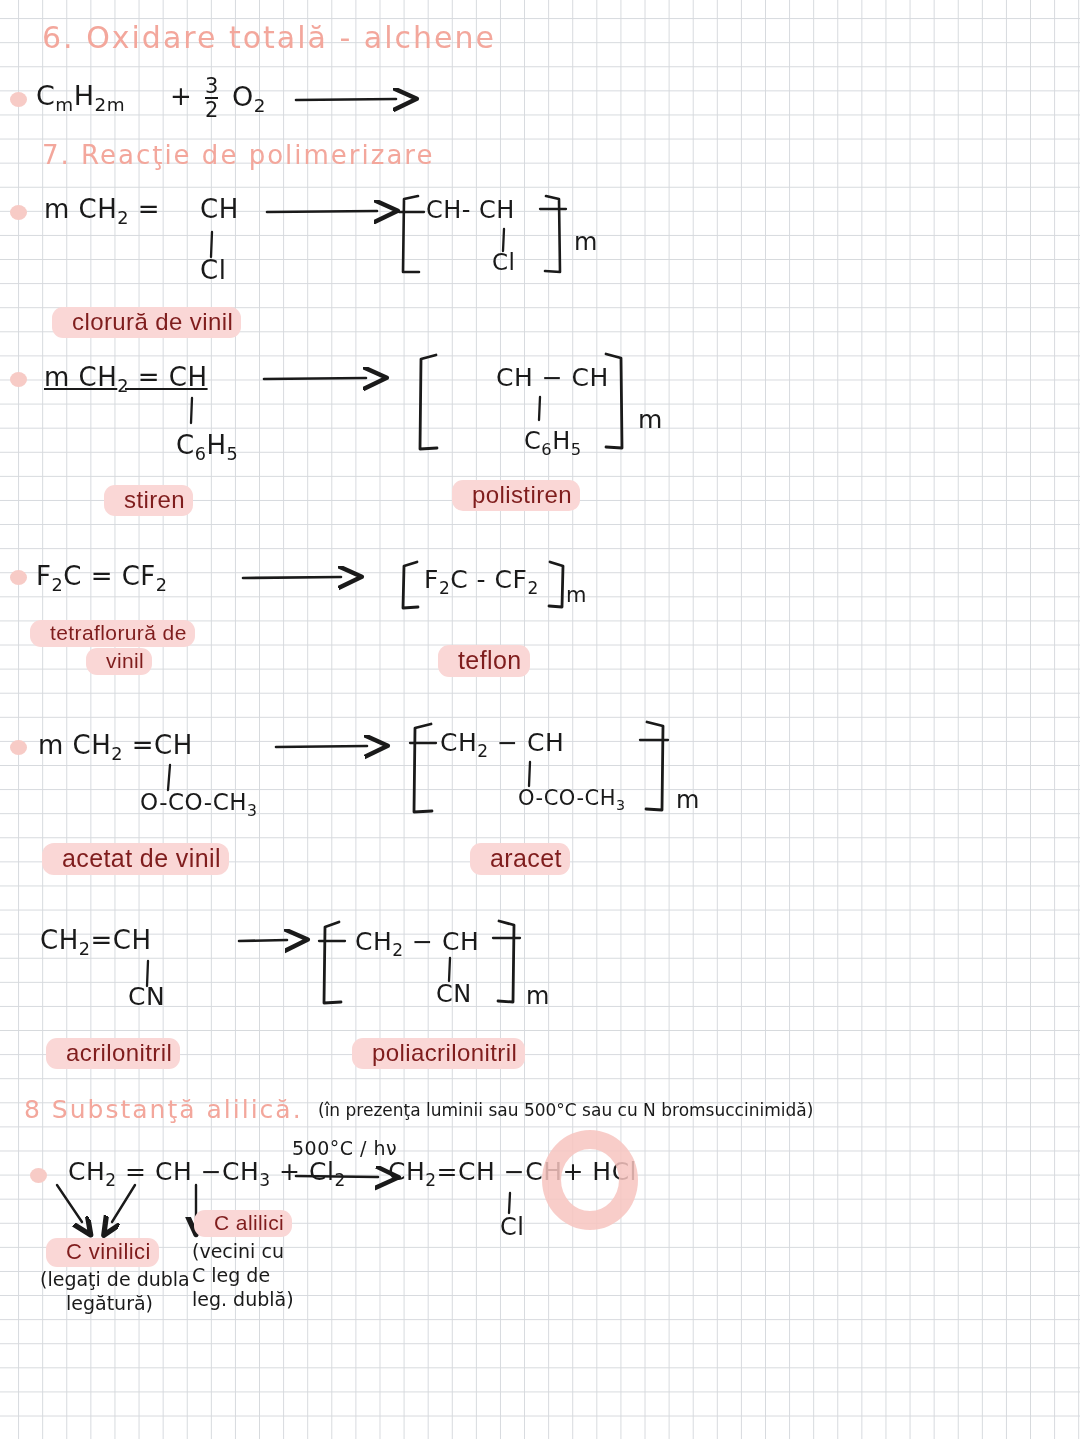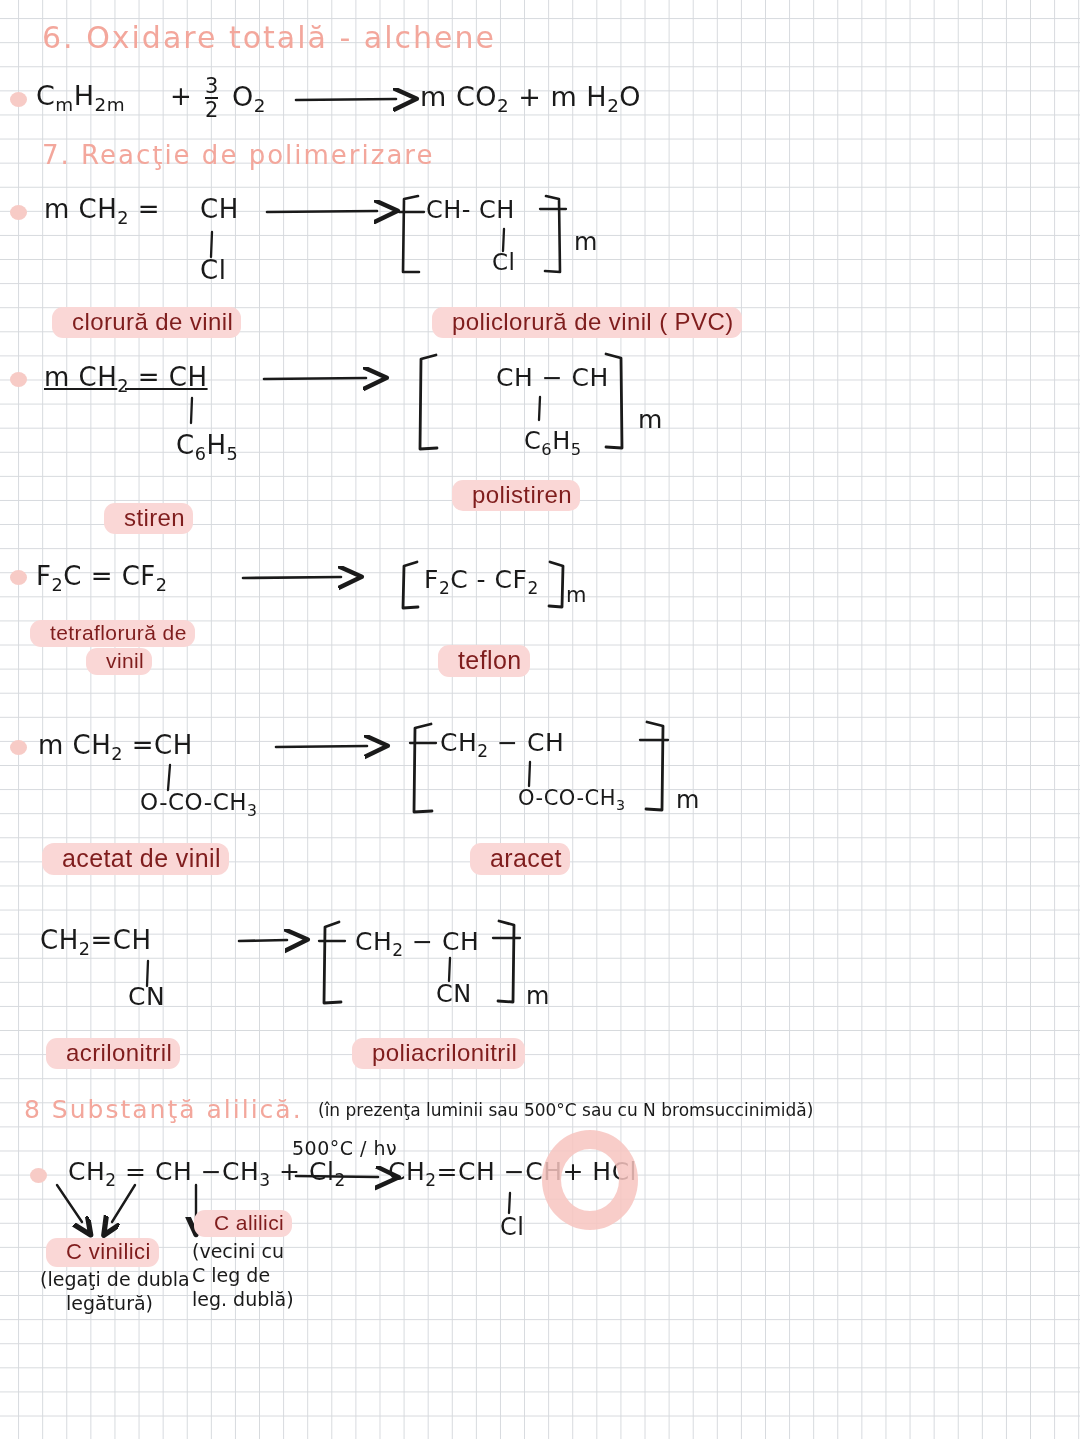--- a/index.html
+++ b/index.html
@@ -182,45 +182,43 @@
 
   <div class="bullet" style="left:10px; top:92px;"></div>
 
   <div class="ink" style="left:36px; top:80px; font-size:27px;">C<span class="sub">m</span>H<span class="sub">2</span><span class="sub">m</span></div>
   <div class="ink" style="left:170px; top:81px; font-size:26px;">+</div>
   <div class="frac" style="left:205px; top:76px;">
     <span class="num">3</span>
     <span class="den">2</span>
   </div>
   <div class="ink" style="left:232px; top:81px; font-size:27px;">O<span class="sub">2</span></div>
-  <div class="ink" style="left:420px; top:81px; font-size:27px;">m CO<span class="sub">2</span> + m H<span class="sub">2</span>O</div>
 
   <div class="hdr" style="left:42px; top:140px; font-size:26px;">7.  Reacţie  de  polimerizare</div>
 
   <div class="bullet" style="left:10px; top:205px;"></div>
   <div class="ink" style="left:44px; top:194px; font-size:26px;">m CH<span class="sub">2</span> =</div>
   <div class="ink" style="left:200px; top:194px; font-size:26px;">CH</div>
   <div class="ink" style="left:200px; top:255px; font-size:26px;">Cl</div>
 
   <div class="ink" style="left:426px; top:196px; font-size:24px;">CH- CH</div>
   <div class="ink" style="left:492px; top:249px; font-size:23px;">Cl</div>
   <div class="ink" style="left:574px; top:228px; font-size:24px;">m</div>
 
   <div class="hl" style="left:52px; top:307px; font-size:24px;">clorură de vinil</div>
-  <div class="hl" style="left:432px; top:307px; font-size:24px;">policlorură de vinil ( PVC)</div>
 
   <div class="bullet" style="left:10px; top:372px;"></div>
   <div class="ink" style="left:44px; top:362px; font-size:26px;text-decoration:underline;">m CH<span class="sub">2</span> = CH</div>
   <div class="ink" style="left:176px; top:430px; font-size:26px;">C<span class="sub">6</span>H<span class="sub">5</span></div>
 
   <div class="ink" style="left:452px; top:363px; font-size:25px;padding-left:44px;">CH − CH</div>
   <div class="ink" style="left:524px; top:427px; font-size:24px;">C<span class="sub">6</span>H<span class="sub">5</span></div>
   <div class="ink" style="left:638px; top:405px; font-size:25px;">m</div>
 
-  <div class="hl" style="left:104px; top:503px; font-size:24px;">stiren</div>
+  <div class="hl" style="left:104px; top:485px; font-size:24px;">stiren</div>
   <div class="hl" style="left:452px; top:480px; font-size:24px;">polistiren</div>
 
   <div class="bullet" style="left:10px; top:570px;"></div>
   <div class="ink" style="left:36px; top:561px; font-size:26px;">F<span class="sub">2</span>C = CF<span class="sub">2</span></div>
 
   <div class="ink" style="left:424px; top:565px; font-size:25px;">F<span class="sub">2</span>C - CF<span class="sub">2</span></div>
   <div class="ink" style="left:566px; top:583px; font-size:21px;">m</div>
 
   <div class="hl" style="left:30px; top:620px; font-size:21px;">tetraflorură de</div>
   <div class="hl" style="left:86px; top:648px; font-size:21px;">vinil</div>

